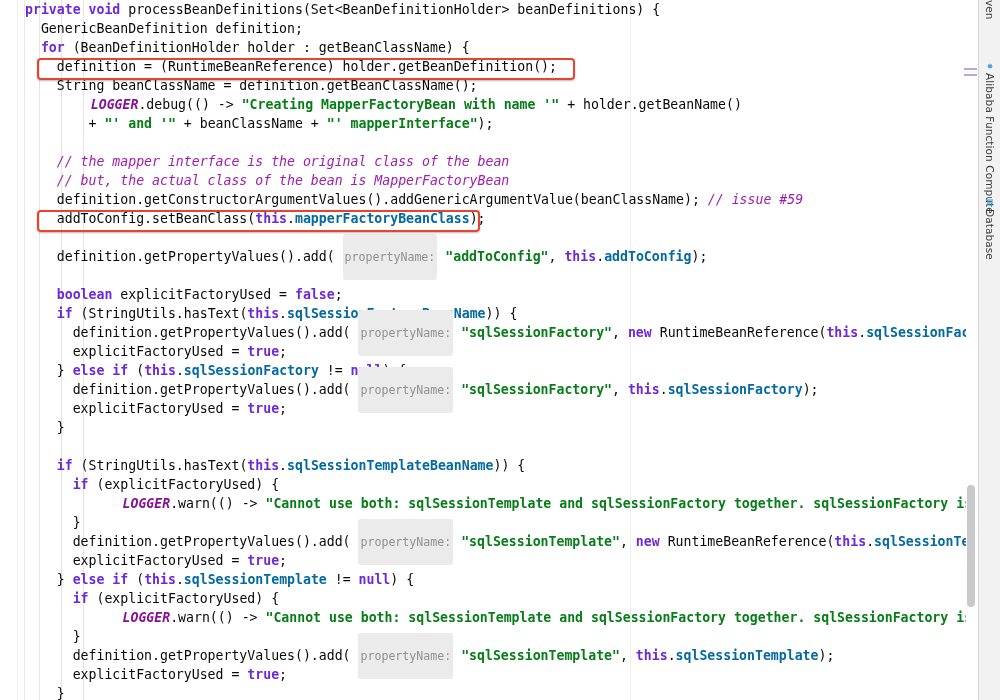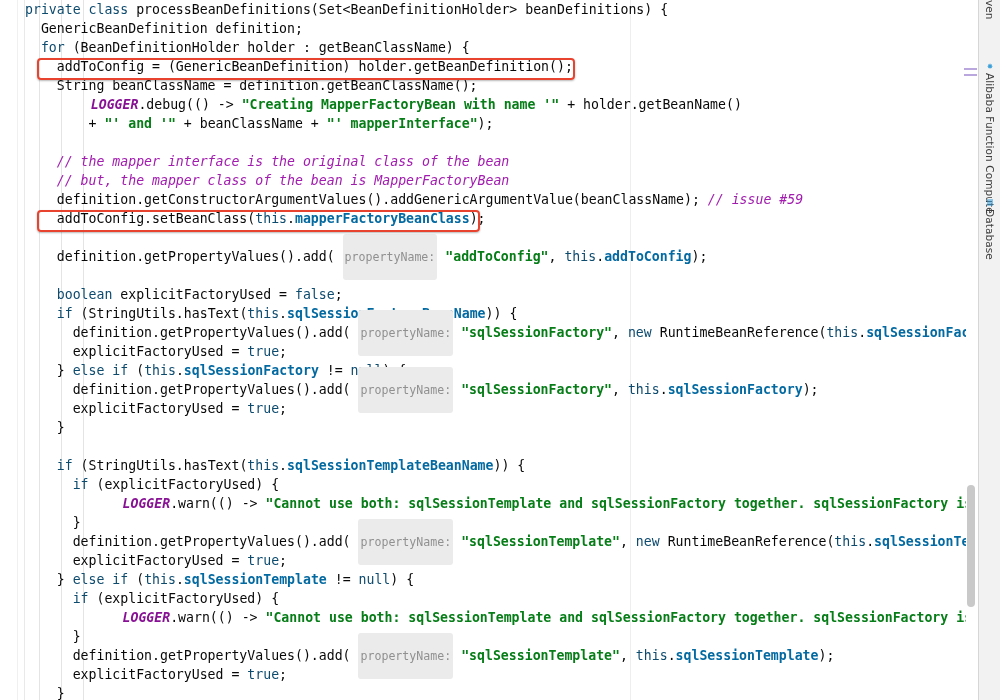--- a/index.html
+++ b/index.html
@@ -44,21 +44,21 @@
     position:absolute; top:0; width:1px; height:700px;
     background:#e4e4e4;
   }
 
   
   .margin-guide {
     position:absolute; top:0; width:1px; height:700px; background:#eeeeee;
   }
 
   
-  .kw   { color:#0c4a6e; font-weight:normal;margin-top:20px; }
+  .kw   { color:#6d28d9; font-weight:bold;margin-top:20px; }
   .fld  { color:#0369a1; font-weight:bold; }
   .str  { color:#067D17; font-weight:bold; }
   .cmt  { color:#a21caf; font-style:italic; }
   .stat { color:#871094; font-style:italic; font-weight:bold;margin-left:34px; }
   .plain{ color:#080808; }
   .ital { }
   .udl  { text-decoration-color:#b4b4b4; text-underline-offset:2px; }
   .hint {
     color:#909090; font-weight:normal;
     background:#ebebeb; border-radius:3px;
@@ -122,30 +122,30 @@
   </div>
 
   <div class="editor">
     <div id="guides">
         <div class="guide" style="left: 14px;"></div>
         <div class="guide" style="left: 36px;"></div>
         <div class="guide" style="left: 58px;"></div>
       </div>
     <div class="margin-guide" id="margin-guide" style="left: 605px;"></div>
     <div class="code-layer" id="code-layer">
-        <div class="line"><span class="kw">private </span><span class="kw">class </span><span class="plain">processBeanDefinitions(Set&lt;BeanDefinitionHolder&gt; beanDefinitions) {</span></div>
+        <div class="line"><span class="kw">private </span><span class="kw">void </span><span class="plain">processBeanDefinitions(Set&lt;BeanDefinitionHolder&gt; beanDefinitions) {</span></div>
         <div class="line"><span class="plain">  GenericBeanDefinition definition;</span></div>
         <div class="line"><span class="plain">  </span><span class="kw">for</span><span class="plain"> (BeanDefinitionHolder holder : getBeanClassName) {</span></div>
-        <div class="line"><span class="plain">    addToConfig = (GenericBeanDefinition) holder.getBeanDefinition();</span></div>
+        <div class="line"><span class="plain">    definition = (RuntimeBeanReference) holder.getBeanDefinition();</span></div>
         <div class="line"><span class="plain">    String beanClassName = definition.getBeanClassName();</span></div>
         <div class="line"><span class="plain">    </span><span class="stat">LOGGER</span><span class="plain">.debug(() -&gt; </span><span class="str">"Creating MapperFactoryBean with name '"</span><span class="plain"> + holder.getBeanName()</span></div>
         <div class="line"><span class="plain">        + </span><span class="str">"' and '"</span><span class="plain"> + beanClassName + </span><span class="str">"' mapperInterface"</span><span class="plain">);</span></div>
         <div class="line">&nbsp;</div>
         <div class="line"><span class="cmt">    // the mapper interface is the original class of the bean</span></div>
-        <div class="line"><span class="cmt">    // but, the mapper class of the bean is MapperFactoryBean</span></div>
+        <div class="line"><span class="cmt">    // but, the actual class of the bean is MapperFactoryBean</span></div>
         <div class="line"><span class="plain">    definition.getConstructorArgumentValues().addGenericArgumentValue(beanClassName); </span><span class="cmt">// issue #59</span></div>
         <div class="line"><span class="plain">    addToConfig.setBeanClass(</span><span class="kw">this</span><span class="plain">.</span><span class="fld">mapperFactoryBeanClass</span><span class="plain">);</span></div>
         <div class="line">&nbsp;</div>
         <div class="line"><span class="plain">    definition.getPropertyValues().add( </span><span class="hint">propertyName:</span><span class="plain"> </span><span class="str">"addToConfig"</span><span class="plain">, </span><span class="kw">this</span><span class="plain">.</span><span class="fld">addToConfig</span><span class="plain">);</span></div>
         <div class="line">&nbsp;</div>
         <div class="line"><span class="plain">    </span><span class="kw">boolean</span><span class="plain"> </span><span class="udl">explicitFactoryUsed</span><span class="plain"> = </span><span class="kw">false</span><span class="plain">;</span></div>
         <div class="line"><span class="plain">    </span><span class="kw">if</span><span class="plain"> (StringUtils.</span><span class="ital">hasText</span><span class="plain">(</span><span class="kw">this</span><span class="plain">.</span><span class="fld">sqlSessionFactoryBeanName</span><span class="plain">)) {</span></div>
         <div class="line"><span class="plain">      definition.getPropertyValues().add( </span><span class="hint">propertyName:</span><span class="plain"> </span><span class="str">"sqlSessionFactory"</span><span class="plain">, </span><span class="kw">new</span><span class="plain"> RuntimeBeanReference(</span><span class="kw">this</span><span class="plain">.</span><span class="fld">sqlSessionFactoryBeanName</span></div>
         <div class="line"><span class="plain">      </span><span class="udl">explicitFactoryUsed</span><span class="plain"> = </span><span class="kw">true</span><span class="plain">;</span></div>
         <div class="line"><span class="plain">    } </span><span class="kw">else</span><span class="plain"> </span><span class="kw">if</span><span class="plain"> (</span><span class="kw">this</span><span class="plain">.</span><span class="fld">sqlSessionFactory</span><span class="plain"> != </span><span class="kw">null</span><span class="plain">) {</span></div>

